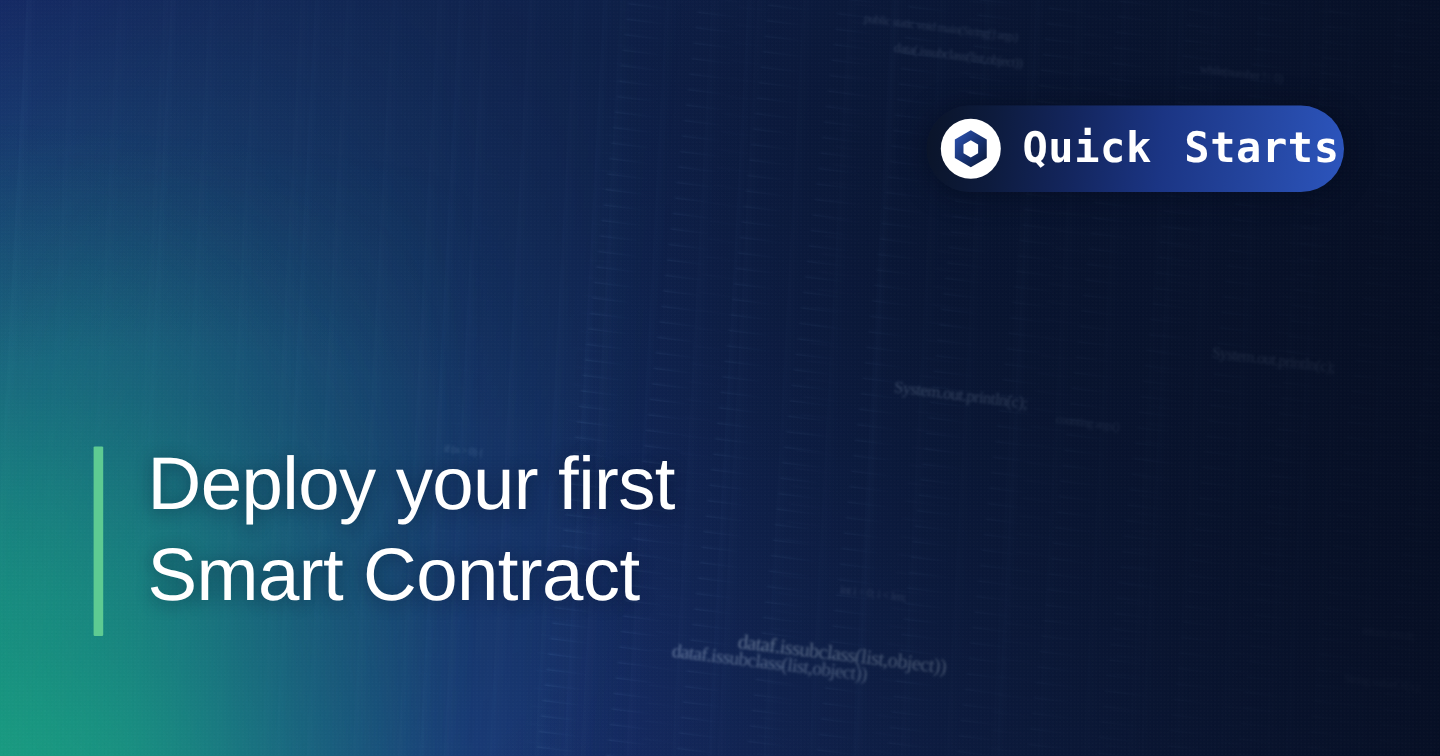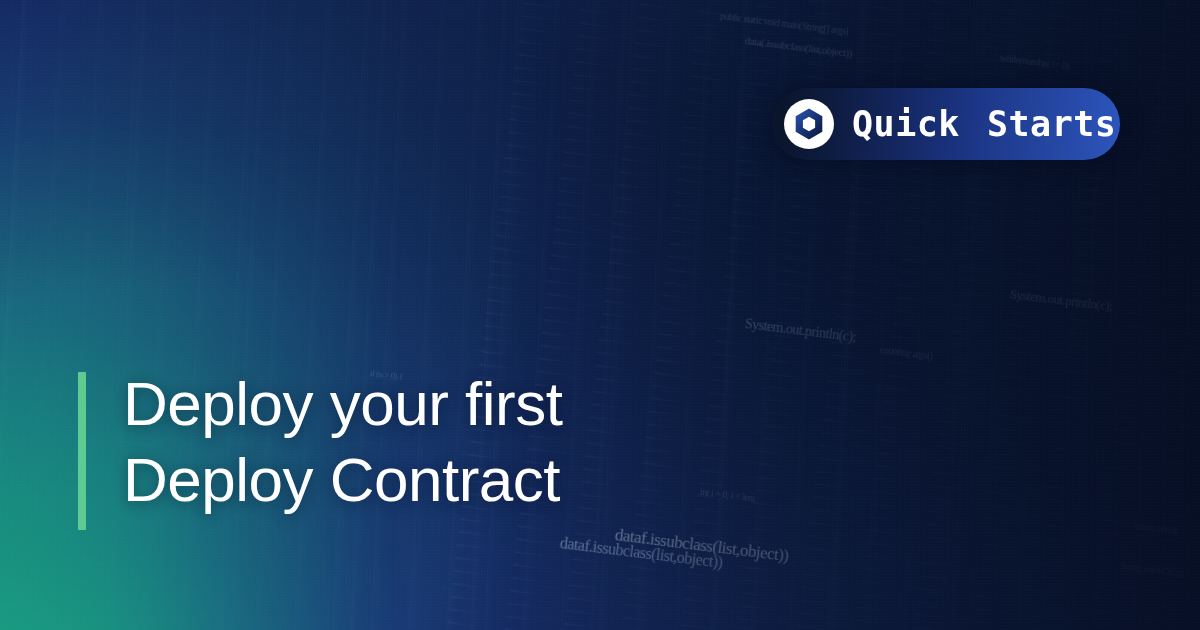--- a/index.html
+++ b/index.html
@@ -303,17 +303,17 @@
     </div>
     <div class="qs-text">
       <span>Quick</span><span class="qs-gap"> </span><span>Starts</span>
     </div>
   </div>
 
   <div class="headline-wrap">
     <div class="accent-bar"></div>
     <h1 class="headline">
       <span class="line">Deploy your first</span>
-      <span class="line">Deploy Contract</span>
+      <span class="line">Smart Contract</span>
     </h1>
   </div>
 
 </div>
 
 </body></html>

